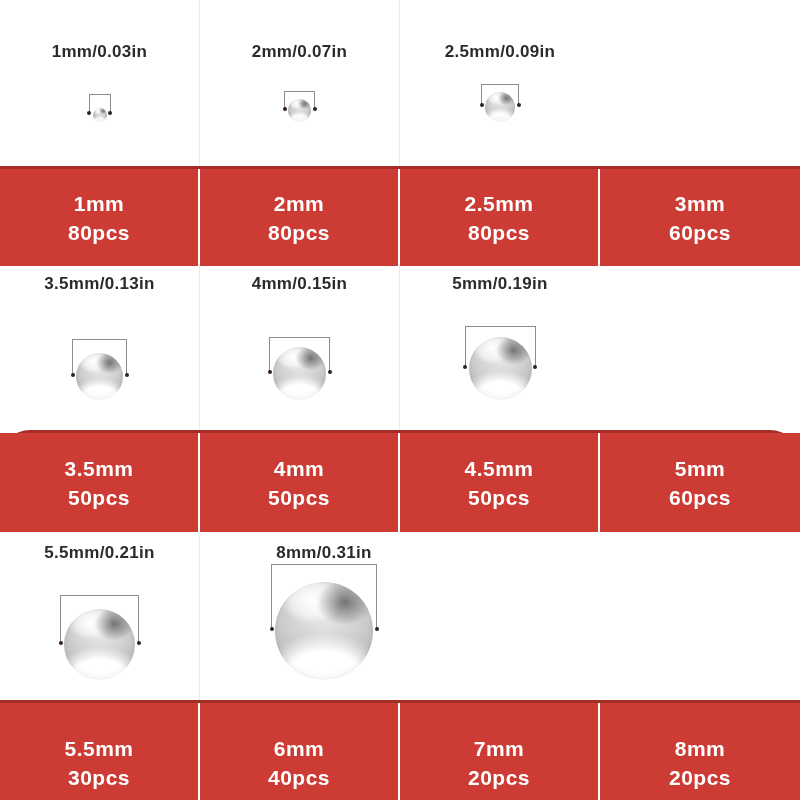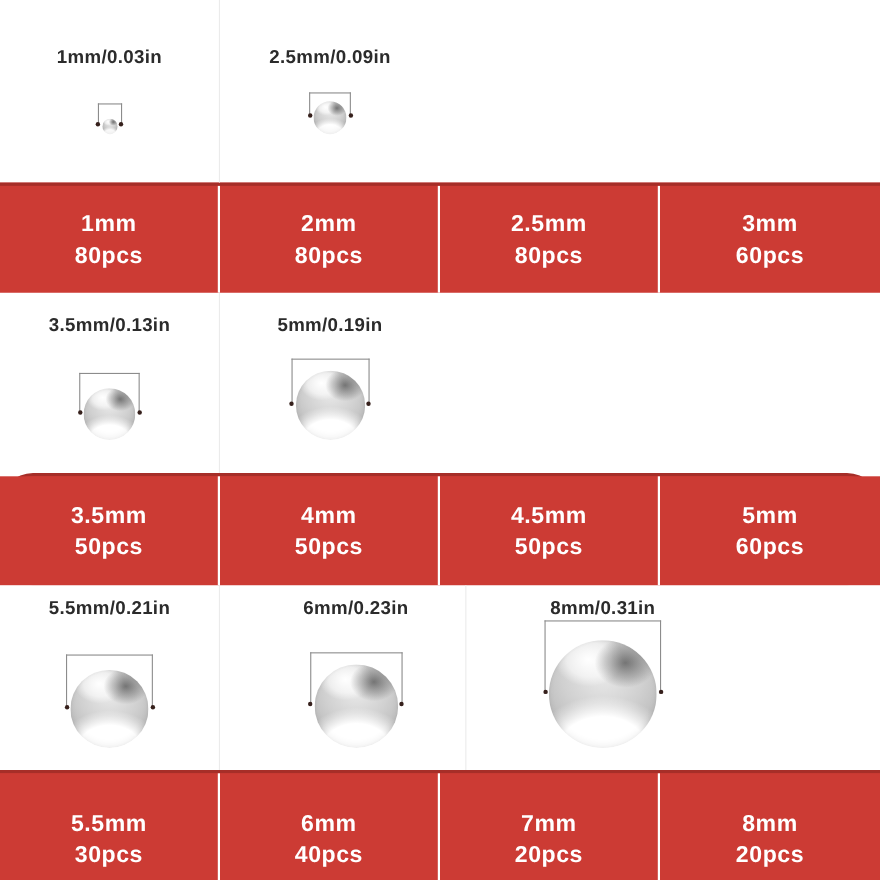--- a/index.html
+++ b/index.html
@@ -33,21 +33,21 @@
   .ball-cell:last-child { border-right: none; }
 
   .size-label {
     font-size: 17px;
     font-weight: 600;
     color: #2b2b2b;
     letter-spacing: 0.3px;
     white-space: nowrap;
   }
   .r1 .size-label { margin-top: 42px; }
-  .r2 .size-label { margin-top: 20px; }
+  .r2 .size-label { margin-top: 8px; }
   .r3 .size-label { margin-top: 11px; }
 
   .ball-wrap {
     flex: 1;
     display: flex;
     align-items: flex-end;
     justify-content: center;
     width: 100%;
   }
   .r1 .ball-wrap { padding-bottom: 44px; }
@@ -132,20 +132,32 @@
         <div class="measure" style="--d:14px; --gap:14px;">
           <div class="bracket">
             <span class="dot dl"></span>
             <span class="dot dr"></span>
           </div>
           <div class="ball"></div>
         </div>
       </div>
     </div>
     <div class="ball-cell">
+      <div class="size-label">2mm/0.07in</div>
+      <div class="ball-wrap">
+        <div class="measure" style="--d:23px; --gap:8px;">
+          <div class="bracket">
+            <span class="dot dl"></span>
+            <span class="dot dr"></span>
+          </div>
+          <div class="ball"></div>
+        </div>
+      </div>
+    </div>
+    <div class="ball-cell">
       <div class="size-label">2.5mm/0.09in</div>
       <div class="ball-wrap">
         <div class="measure" style="--d:30px; --gap:8px;">
           <div class="bracket">
             <span class="dot dl"></span>
             <span class="dot dr"></span>
           </div>
           <div class="ball"></div>
         </div>
       </div>
@@ -178,20 +190,32 @@
         <div class="measure" style="--d:47px; --gap:14px;">
           <div class="bracket">
             <span class="dot dl"></span>
             <span class="dot dr"></span>
           </div>
           <div class="ball"></div>
         </div>
       </div>
     </div>
     <div class="ball-cell">
+      <div class="size-label">4mm/0.15in</div>
+      <div class="ball-wrap">
+        <div class="measure" style="--d:53px; --gap:10px;">
+          <div class="bracket">
+            <span class="dot dl"></span>
+            <span class="dot dr"></span>
+          </div>
+          <div class="ball"></div>
+        </div>
+      </div>
+    </div>
+    <div class="ball-cell">
       <div class="size-label">5mm/0.19in</div>
       <div class="ball-wrap">
         <div class="measure" style="--d:63px; --gap:11px;">
           <div class="bracket">
             <span class="dot dl"></span>
             <span class="dot dr"></span>
           </div>
           <div class="ball"></div>
         </div>
       </div>
@@ -224,32 +248,20 @@
         <div class="measure" style="--d:71px; --gap:14px;">
           <div class="bracket">
             <span class="dot dl"></span>
             <span class="dot dr"></span>
           </div>
           <div class="ball"></div>
         </div>
       </div>
     </div>
     <div class="ball-cell">
-      <div class="size-label">6mm/0.23in</div>
-      <div class="ball-wrap">
-        <div class="measure" style="--d:76px; --gap:11px;">
-          <div class="bracket">
-            <span class="dot dl"></span>
-            <span class="dot dr"></span>
-          </div>
-          <div class="ball"></div>
-        </div>
-      </div>
-    </div>
-    <div class="ball-cell">
       <div class="size-label">8mm/0.31in</div>
       <div class="ball-wrap">
         <div class="measure" style="--d:98px; --gap:18px;">
           <div class="bracket">
             <span class="dot dl"></span>
             <span class="dot dr"></span>
           </div>
           <div class="ball"></div>
         </div>
       </div>

